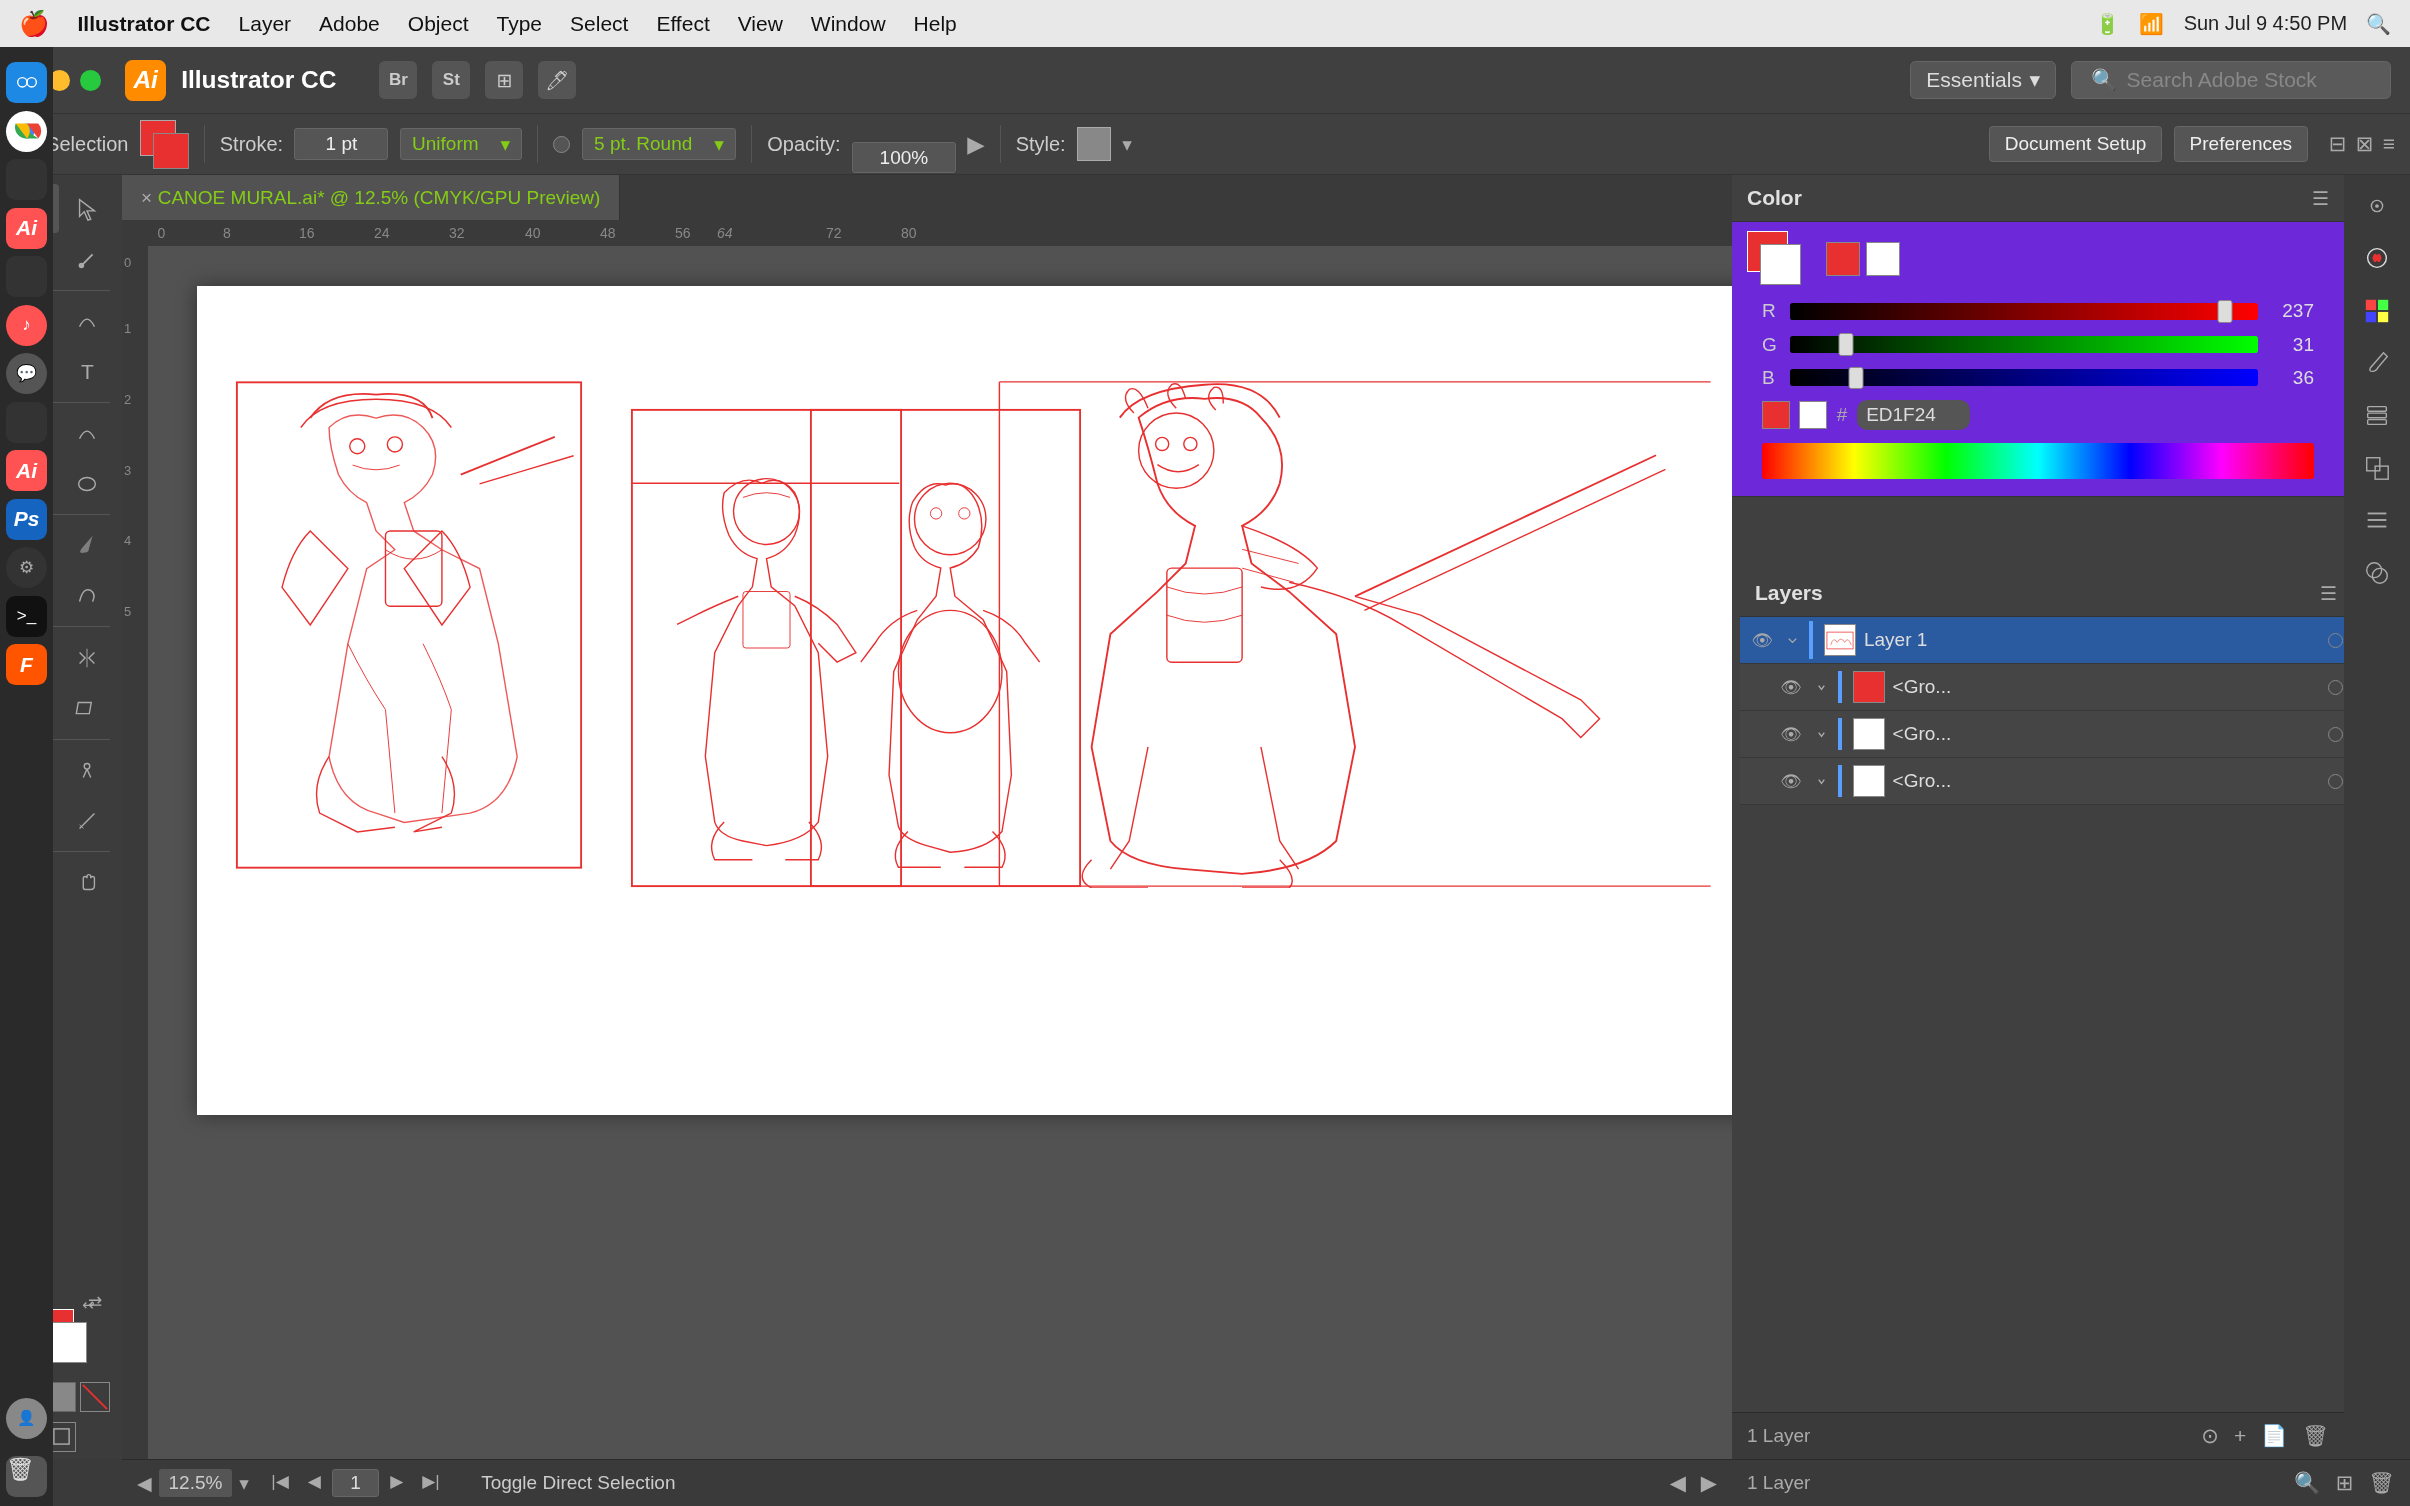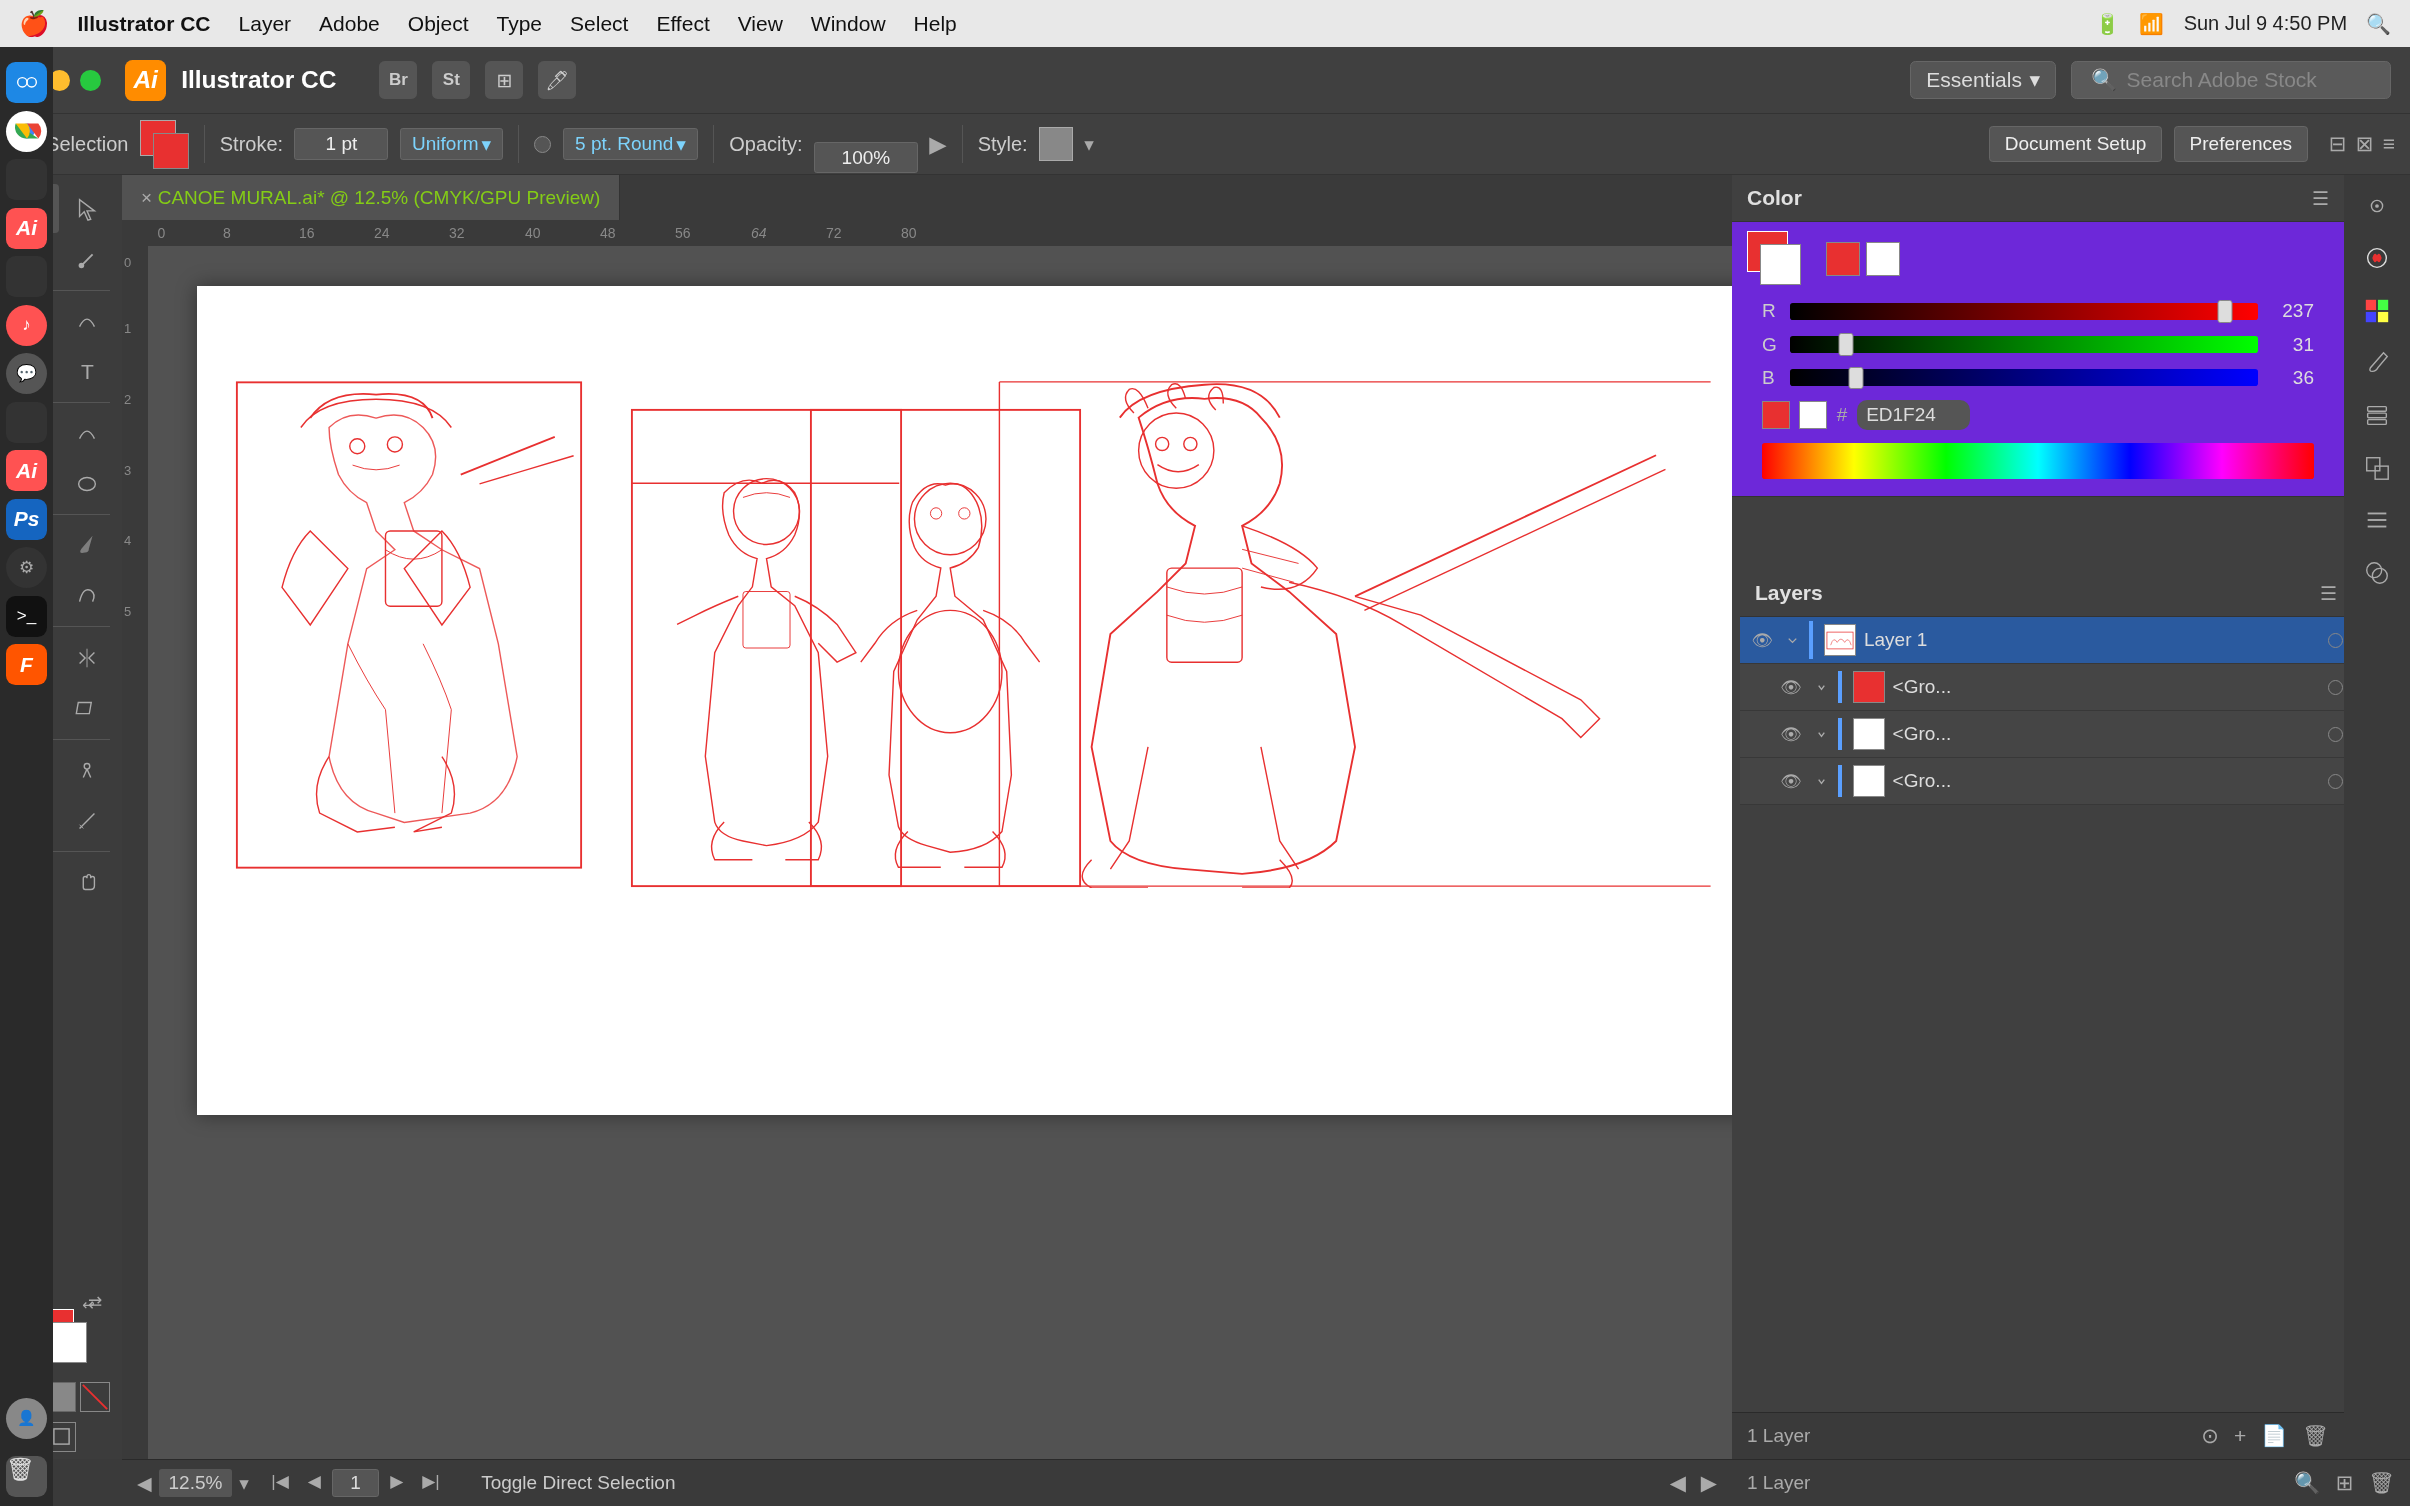--- a/index.html
+++ b/index.html
@@ -137,25 +137,25 @@
       color: #eee;
       font-size: 19px;
       padding: 3.8px 7.5px;
       border-radius: 2.8px;
       width: 75px;
       text-align: center;
     }
     .opt-dropdown {
       background: #555;
       border: 0.9px solid #666;
-      color: #7dd3fc;
+      color: #84cc16;
       font-size: 19px;
       padding: 3.8px 11.3px;
       border-radius: 2.8px;
-      display: flex; align-items: center; gap: 3px;
+      display: flex; align-items: center; gap: 22px;
     }
     .opt-separator {
       width: 0.9px; height: 38px; background: #555; margin: 0 3.8px;
     }
     .opt-btn {
       background: #555;
       border: 0.9px solid #666;
       color: #eee;
       font-size: 19px;
       padding: 5.6px 15px;
@@ -760,21 +760,21 @@
 
   <div id="canvas-ruler-top">
     <span class="ruler-number" style="left:9.4px;">0</span>
     <span class="ruler-number" style="left:75px;">8</span>
     <span class="ruler-number" style="left:151px;">16</span>
     <span class="ruler-number" style="left:226px;">24</span>
     <span class="ruler-number" style="left:301px;">32</span>
     <span class="ruler-number" style="left:377px;">40</span>
     <span class="ruler-number" style="left:452px;">48</span>
     <span class="ruler-number" style="left:527px;">56</span>
-    <span class="ruler-number" style="left:603px;font-style:italic;">64</span>
+    <span class="ruler-number" style="left:569px;font-style:italic;">64</span>
     <span class="ruler-number" style="left:678px;">72</span>
     <span class="ruler-number" style="left:753px;">80</span>
   </div>
 
   <div id="canvas-ruler-left">
     <span class="ruler-number" style="top:9.4px;left:1.9px;font-size:13px;">0</span>
     <span class="ruler-number" style="top:75px;left:1.9px;font-size:13px;">1</span>
     <span class="ruler-number" style="top:146px;left:1.9px;font-size:13px;">2</span>
     <span class="ruler-number" style="top:217px;left:1.9px;font-size:13px;">3</span>
     <span class="ruler-number" style="top:287px;left:1.9px;font-size:13px;">4</span>

